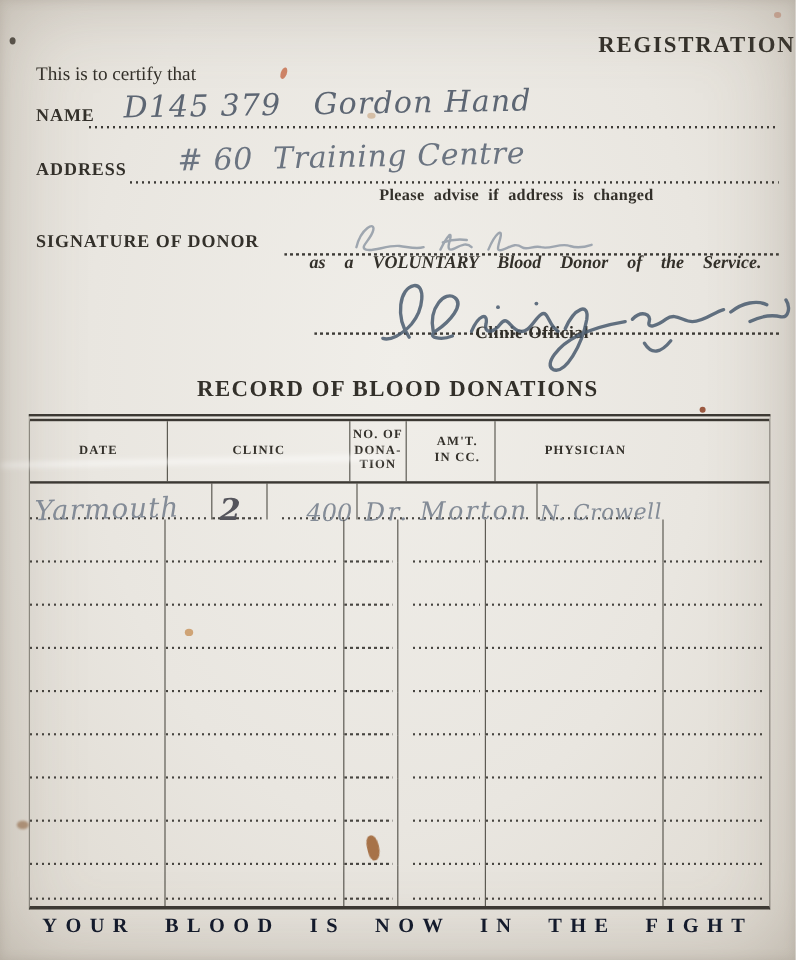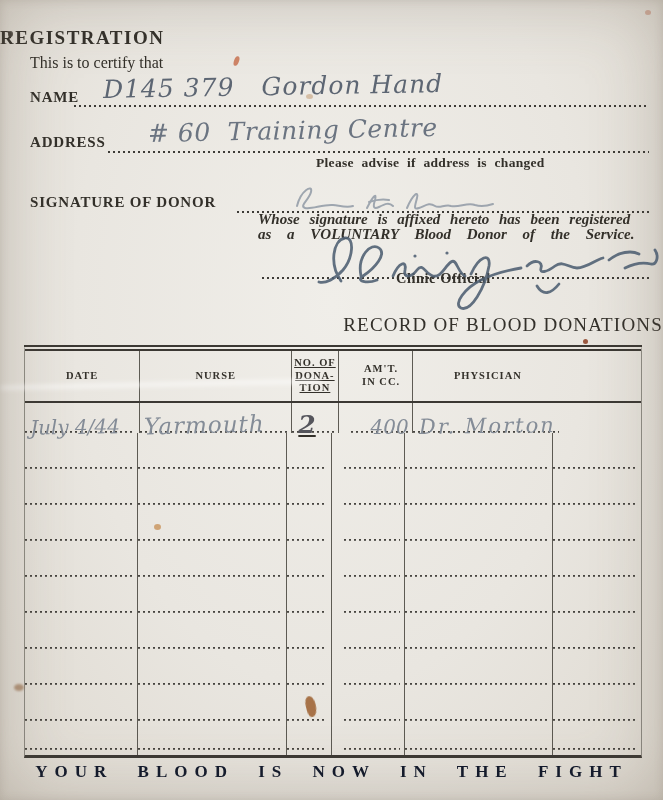--- a/index.html
+++ b/index.html
@@ -4,46 +4,46 @@
 <style>
   html,body{margin:0;padding:0;}
   body{
     width:663px;height:800px;overflow:hidden;position:relative;
     font-family:"Liberation Serif","DejaVu Serif",serif;
     color:#33302a;
     background:radial-gradient(ellipse at 50% 38%, #f0eee9 0%, #e9e6e0 55%, #ded9d0 100%);
   }
   .abs{position:absolute;}
   
-  .title{left:0;right:0;top:27px;text-align:left;font-weight:bold;font-size:19px;letter-spacing:1.5px;}
+  .title{left:0;right:0;top:27px;text-align:right;font-weight:bold;font-size:19px;letter-spacing:1.5px;}
   .certify{left:30px;top:54px;font-size:16px;}
   .flabel{font-weight:bold;font-size:15px;letter-spacing:.8px;}
   .note-address{left:316px;top:155px;font-weight:bold;font-size:13.5px;letter-spacing:.3px;word-spacing:4px;}
   .reg-note{left:258px;top:212px;width:400px;font-weight:bold;font-style:italic;font-size:15px;line-height:14.5px;}
   .reg-note .l1{display:block;word-spacing:6px;white-space:nowrap;}
   .reg-note .l2{display:block;word-spacing:12px;white-space:nowrap;}
   .clinic-official{left:396px;top:270px;font-weight:bold;font-size:14.5px;letter-spacing:.5px;}
-  .record-heading{left:0;right:0;top:314px;text-align:right;font-weight:normal;font-size:19px;letter-spacing:1.2px;}
+  .record-heading{left:0;right:0;top:314px;text-align:center;font-weight:bold;font-size:19px;letter-spacing:1.2px;}
   .slogan{left:0;right:0;top:762px;text-align:center;font-weight:bold;font-size:17px;letter-spacing:7px;word-spacing:13px;}
   
   .dots{height:2px;background-image:repeating-linear-gradient(90deg,rgba(42,40,36,.9) 0 2px,rgba(42,40,36,0) 2px 5px);}
   
   .hw{font-family:"DejaVu Serif",serif;font-style:italic;white-space:pre;line-height:1;}
   .hw-name{left:103px;top:74px;font-size:25px;color:#5d6673;transform:rotate(-1deg);letter-spacing:1px;}
   .hw-address{left:148px;top:118px;font-size:25px;color:#6b7481;transform:rotate(-1.2deg);letter-spacing:.5px;}
   
   .table{left:24px;top:345px;width:618px;border-top:6px double #3b3833;border-bottom:3px solid #3b3833;
          border-left:1px solid rgba(70,67,60,.55);border-right:1px solid rgba(70,67,60,.55);box-sizing:border-box;}
   .trow,.thead{display:flex;width:100%;}
   .thead{height:50px;border-bottom:2px solid #3b3833;}
   .th,.td{box-sizing:border-box;border-right:1.5px solid rgba(58,55,48,.8);}
   .th:last-child,.td:last-child{border-right:none;}
   .th{display:flex;align-items:center;justify-content:center;text-align:center;
       font-weight:bold;font-size:10.5px;letter-spacing:1px;line-height:1.2;white-space:pre-line;}
-  .c0{width:18.7%;} .c1{width:24.7%;} .c2{width:7.5%;text-decoration:underline;} .c3{width:10.1%;margin-left:12px;} .c4{width:24.4%;} .c5{width:14.6%;}
+  .c0{width:18.7%;} .c1{width:24.7%;} .c2{width:7.5%;} .c3{width:10.1%;margin-left:12px;} .c4{width:24.4%;} .c5{width:14.6%;}
   .trow{height:36px;}
   .trow.first{height:30px;}
   .trow.last{height:34px;}
   .td{background:repeating-linear-gradient(90deg,rgba(42,40,36,.85) 0 2px,rgba(42,40,36,0) 2px 5px) left bottom/calc(100% - 4px) 1.8px no-repeat;
       display:flex;align-items:flex-end;overflow:visible;}
   .trow.last .td{background-position:left calc(100% - 5px);}
   .td .hw{margin-bottom:-4px;color:#848c97;}
   .td.c0 .hw{font-size:20px;padding-left:5px;transform:rotate(-1deg);}
   .td.c1 .hw{font-size:23px;padding-left:4px;letter-spacing:1px;transform:rotate(-1.5deg);z-index:3;position:relative;}
   .td.c2 .hw{font-size:25px;color:#55555c;font-weight:bold;padding-left:6px;}
@@ -76,21 +76,20 @@
 <svg class="abs" style="left:289px;top:180px;" width="280" height="36" viewBox="0 0 280 36">
   <g fill="none" stroke="#8b95a2" stroke-width="2" stroke-linecap="round" opacity="0.8">
     <path d="M8,26 C12,10 24,4 22,12 C20,20 10,26 16,28 C22,30 34,24 44,25 C52,26 58,28 64,26"></path>
     <path d="M78,28 C84,16 88,12 86,20 C84,26 84,30 90,27 C96,24 100,22 104,26"></path>
     <path d="M80,22 C86,20 94,19 100,20"></path>
     <path d="M118,28 C124,14 130,10 128,18 C126,26 124,30 130,28 C136,26 140,22 146,26 C150,29 156,24 162,26 C170,28 178,22 186,25 C192,27 198,26 204,24"></path>
   </g>
 </svg>
 
 <div class="abs reg-note">
-  <span class="l1">Whose signature is affixed hereto has been registered</span>
   <span class="l2">as a VOLUNTARY Blood Donor of the Service.</span>
 </div>
 
 <div class="abs dots" style="left:262px;top:277px;width:388px;"></div>
 <div class="abs clinic-official">Clinic Official</div>
 <svg class="abs" style="left:275px;top:226px;z-index:4;" width="385" height="98" viewBox="0 0 385 98">
   <g fill="none" stroke="#4e5f72" stroke-width="2.8" stroke-linecap="round" opacity="0.88">
     <path d="M66,55 C54,38 58,14 70,12 C80,11 78,32 68,44 C60,53 50,58 44,56"></path>
     <path d="M86,50 C82,30 96,16 104,22 C112,28 100,42 88,50 C80,55 92,58 102,54"></path>
     <path d="M118,50 C124,36 132,34 130,44 C128,52 136,52 142,44 C148,36 150,48 158,50 C166,52 170,40 176,36 C182,32 182,46 190,50"></path>
@@ -102,44 +101,44 @@
     <circle cx="140" cy="30" r="1.6" fill="#4e5f72" stroke="none"></circle>
     <circle cx="172" cy="27" r="1.6" fill="#4e5f72" stroke="none"></circle>
   </g>
 </svg>
 
 <div class="abs record-heading">RECORD OF BLOOD DONATIONS</div>
 
 <div class="abs table">
   <div class="thead">
     <div class="th c0">DATE</div>
-    <div class="th c1">NURSE</div>
+    <div class="th c1">CLINIC</div>
     <div class="th c2">NO. OF
 DONA-
 TION</div>
     <div class="th c3">AM'T.
 IN CC.</div>
     <div class="th c4">PHYSICIAN</div>
   </div>
 
   <div class="trow first">
-    <div class="td c0">
-        <span class="hw">July 4/44</span>
-      </div>
     <div class="td c1">
         <span class="hw">Yarmouth</span>
       </div>
     <div class="td c2">
         <span class="hw">2</span>
       </div>
     <div class="td c3">
         <span class="hw">400</span>
       </div>
     <div class="td c4">
         <span class="hw">Dr. Morton</span>
+      </div>
+    <div class="td c5">
+        <span class="hw">N. Crowell</span>
       </div>
   </div>
 
   <div class="trow">
       <div class="td c0"></div>
       <div class="td c1"></div>
       <div class="td c2"></div>
       <div class="td c3"></div>
       <div class="td c4"></div>
       <div class="td c5"></div>

